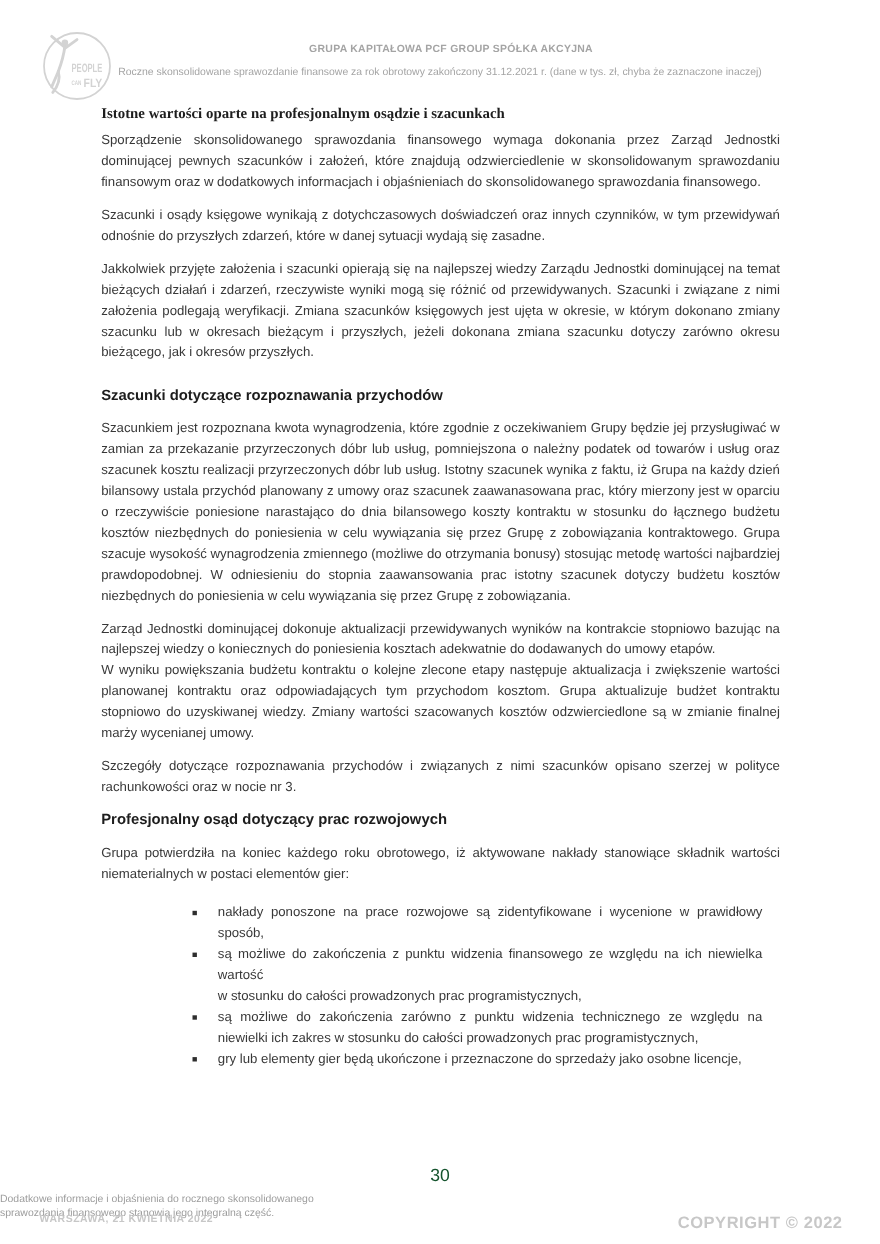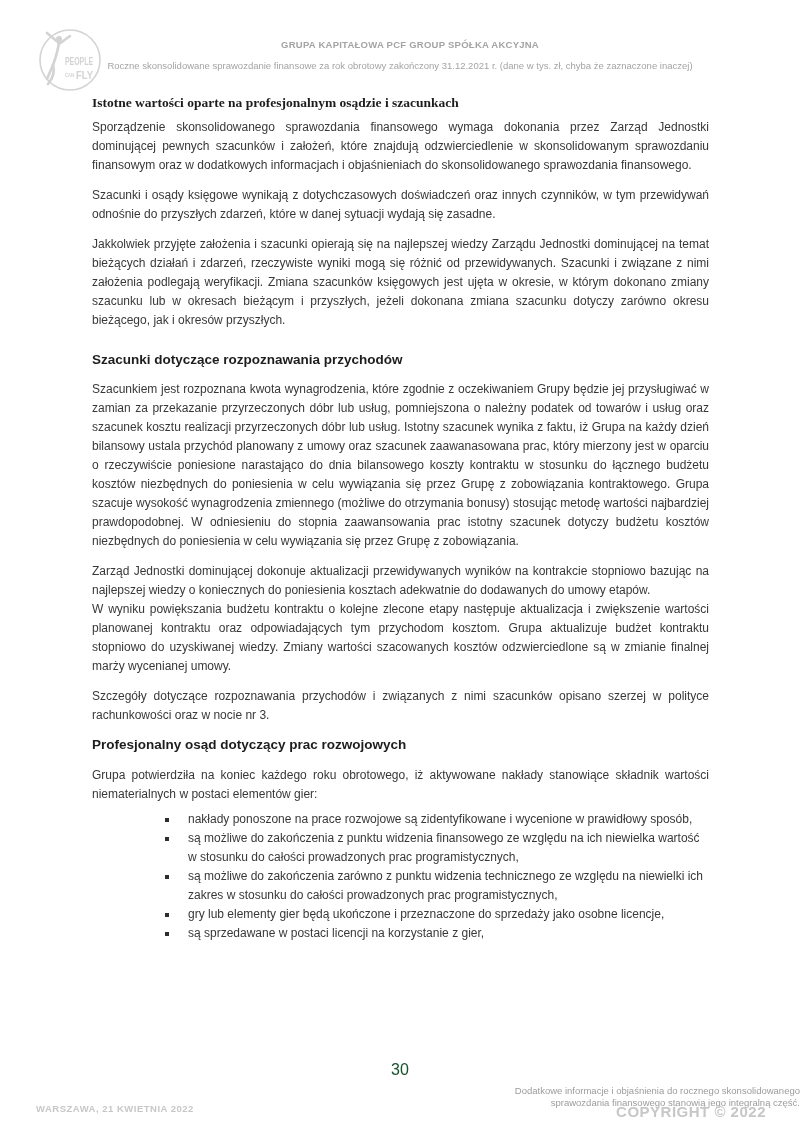--- a/index.html
+++ b/index.html
@@ -23,33 +23,33 @@
     font-size:12px;line-height:19px;color:#383838;
   }
   .content h1,.content h2,.content h3{
     font-size:13.5px;line-height:17px;color:#1d1d1d;font-weight:bold;margin:0;
   }
   .content h1{margin-bottom:7px;font-family:Liberation Serif, serif;}
   .content h2{margin-top:21px;margin-bottom:12px;}
   .content h3{margin-top:4px;margin-bottom:13px;}
   .content p{margin:0 0 11px 0;text-align:justify;}
   .content p.tight{margin-bottom:2px;}
-  .bullet-list{margin:6px;padding:0;list-style:none;}
+  .bullet-list{margin:16px;padding:0;list-style:none;}
   .bullet-item{display:flex;align-items:flex-start;padding-left:67px;}
   .bullet-sq{
     flex:0 0 auto;width:4px;height:4px;background:#2e2e2e;margin-top:8px;
   }
   .bullet-text{flex:1;margin-left:19px;text-align:justify;}
   
   .page-num{
     position:absolute;left:0;top:1061px;width:100%;text-align:center;
     font-size:16px;color:#14532d;
   }
   .ftr-note{
-    position:absolute;left:0;top:1085px;width:100%;text-align:right;
+    position:absolute;left:0;top:1085px;width:100%;text-align:left;
     font-size:9.5px;line-height:12px;color:#9c9c9c;
   }
   .ftr-place{
     position:absolute;left:36px;top:1103px;
     font-size:9.5px;font-weight:bold;letter-spacing:.5px;color:#c7c7c7;
   }
   .ftr-copy{
     position:absolute;right:34px;top:1103px;
     font-size:15px;font-weight:bold;letter-spacing:.5px;color:#c7c7c7;
   }
@@ -111,24 +111,20 @@
         </span>
       </li>
       <li class="bullet-item">
         <span class="bullet-sq"></span>
         <span class="bullet-text">są możliwe do zakończenia zarówno z punktu widzenia technicznego ze względu na niewielki ich zakres w stosunku do całości prowadzonych prac programistycznych,</span>
       </li>
       <li class="bullet-item">
         <span class="bullet-sq"></span>
         <span class="bullet-text">gry lub elementy gier będą ukończone i przeznaczone do sprzedaży jako osobne licencje,</span>
       </li>
-      <li class="bullet-item">
-        <span class="bullet-sq"></span>
-        <span class="bullet-text">są sprzedawane w postaci licencji na korzystanie z gier,</span>
-      </li>
     </ul>
   </div>
 
   <div>
     <div class="page-num">30</div>
     <div class="ftr-note">
       <span>Dodatkowe informacje i objaśnienia do rocznego skonsolidowanego</span><br>
       <span>sprawozdania finansowego stanowią jego integralną część.</span>
     </div>
     <div class="ftr-place">WARSZAWA, 21 KWIETNIA 2022</div>

